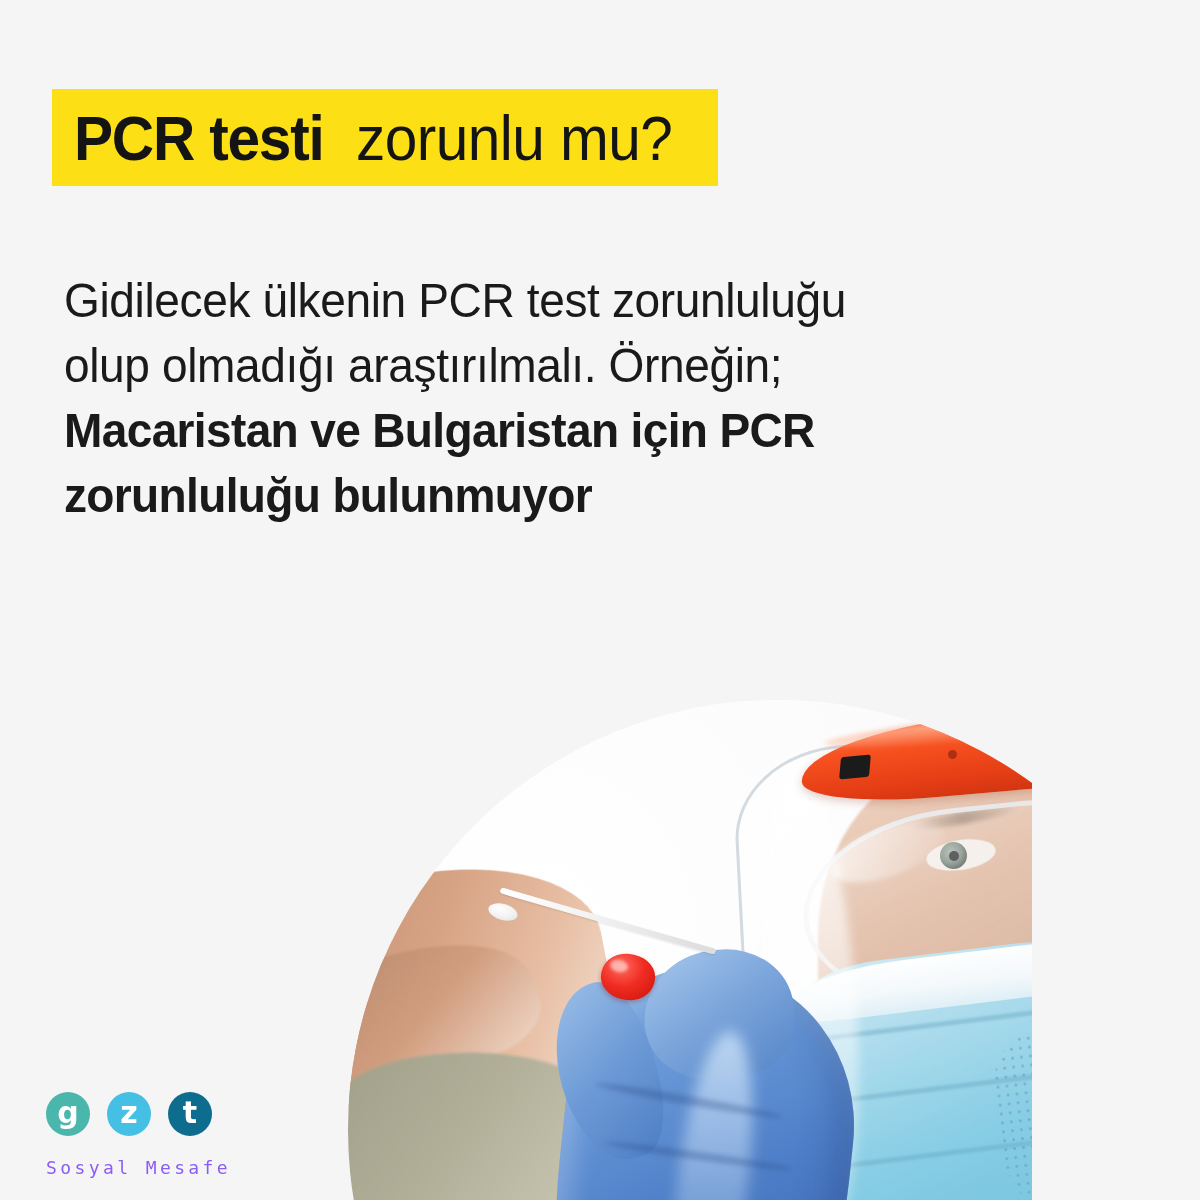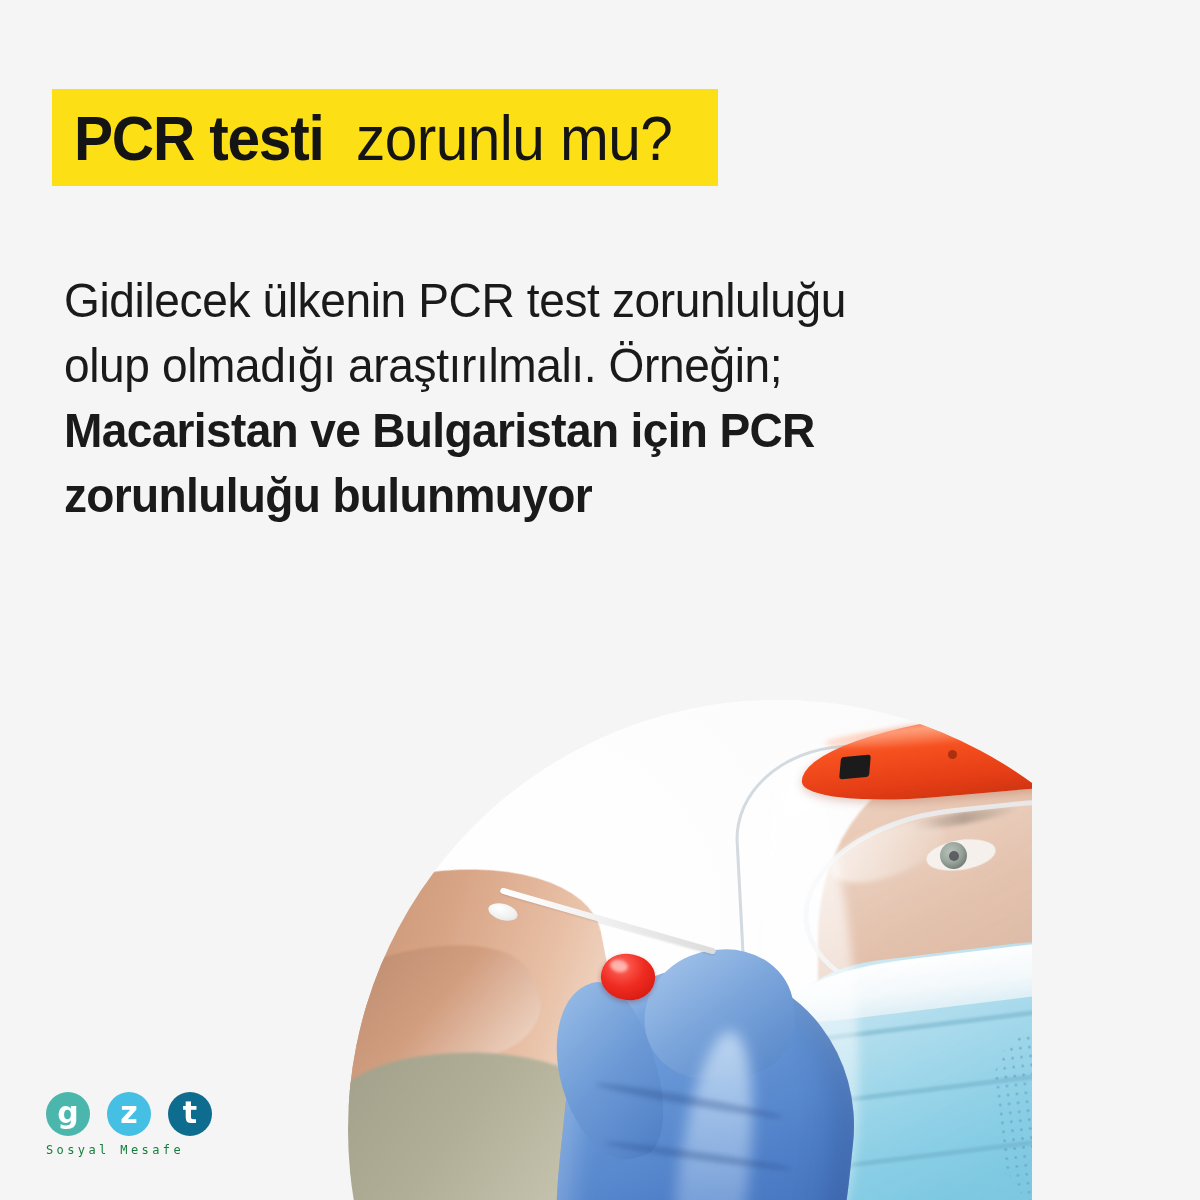--- a/index.html
+++ b/index.html
@@ -493,25 +493,25 @@
     font-weight: 700;
     font-family: "DejaVu Sans", sans-serif;
     line-height: 1;
     padding-bottom: 3px;
     box-sizing: border-box;
   }
   .logo-circle.c-g { background: #4bb6ac; }
   .logo-circle.c-z { background: #45bfe4; }
   .logo-circle.c-t { background: #0e6c8e; }
   .logo-caption {
-    margin-top: 7px;
+    margin-top: 21px;
     font-family: "DejaVu Sans Mono", "Liberation Mono", monospace;
-    font-size: 12px;
+    font-size: 18px;
     letter-spacing: 3.4px;
-    color: #15803d;
+    color: #8b5cf6;
     white-space: nowrap;
   }
 </style>
 </head>
 <body>
 
 <div class="canvas">
 
   <div class="title-band">
     <span class="title-strong">PCR testi</span>

